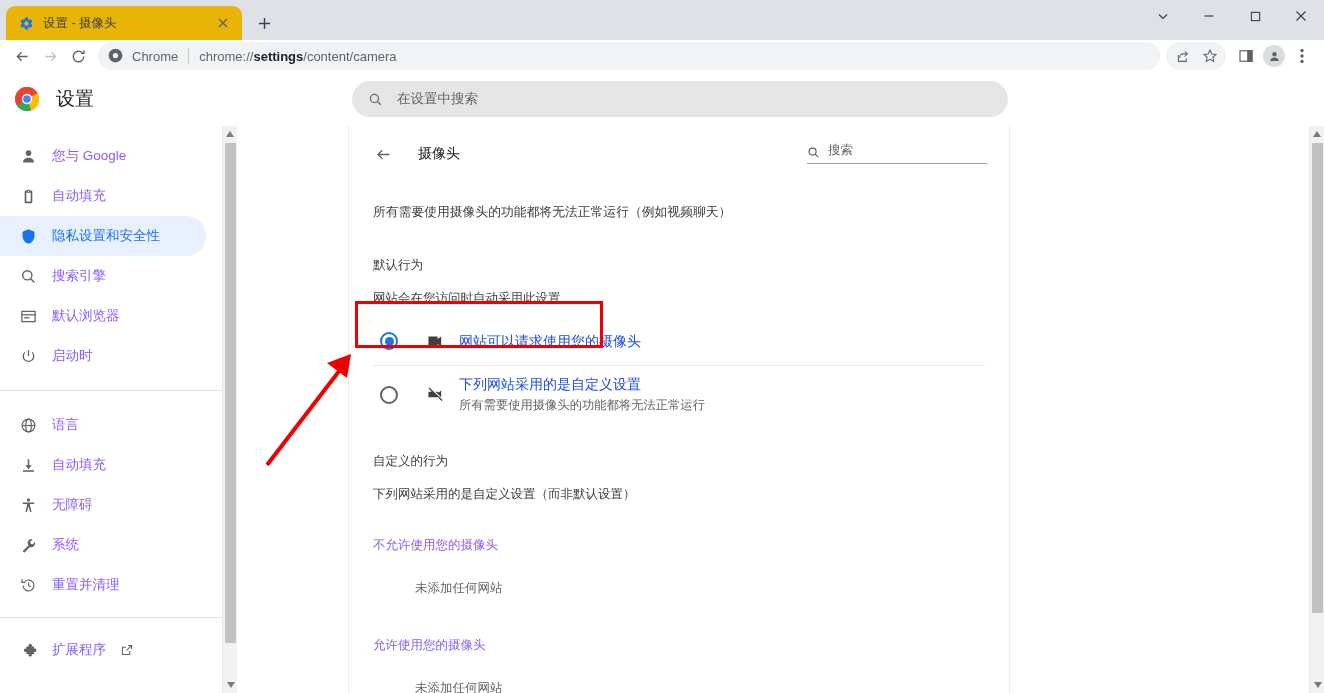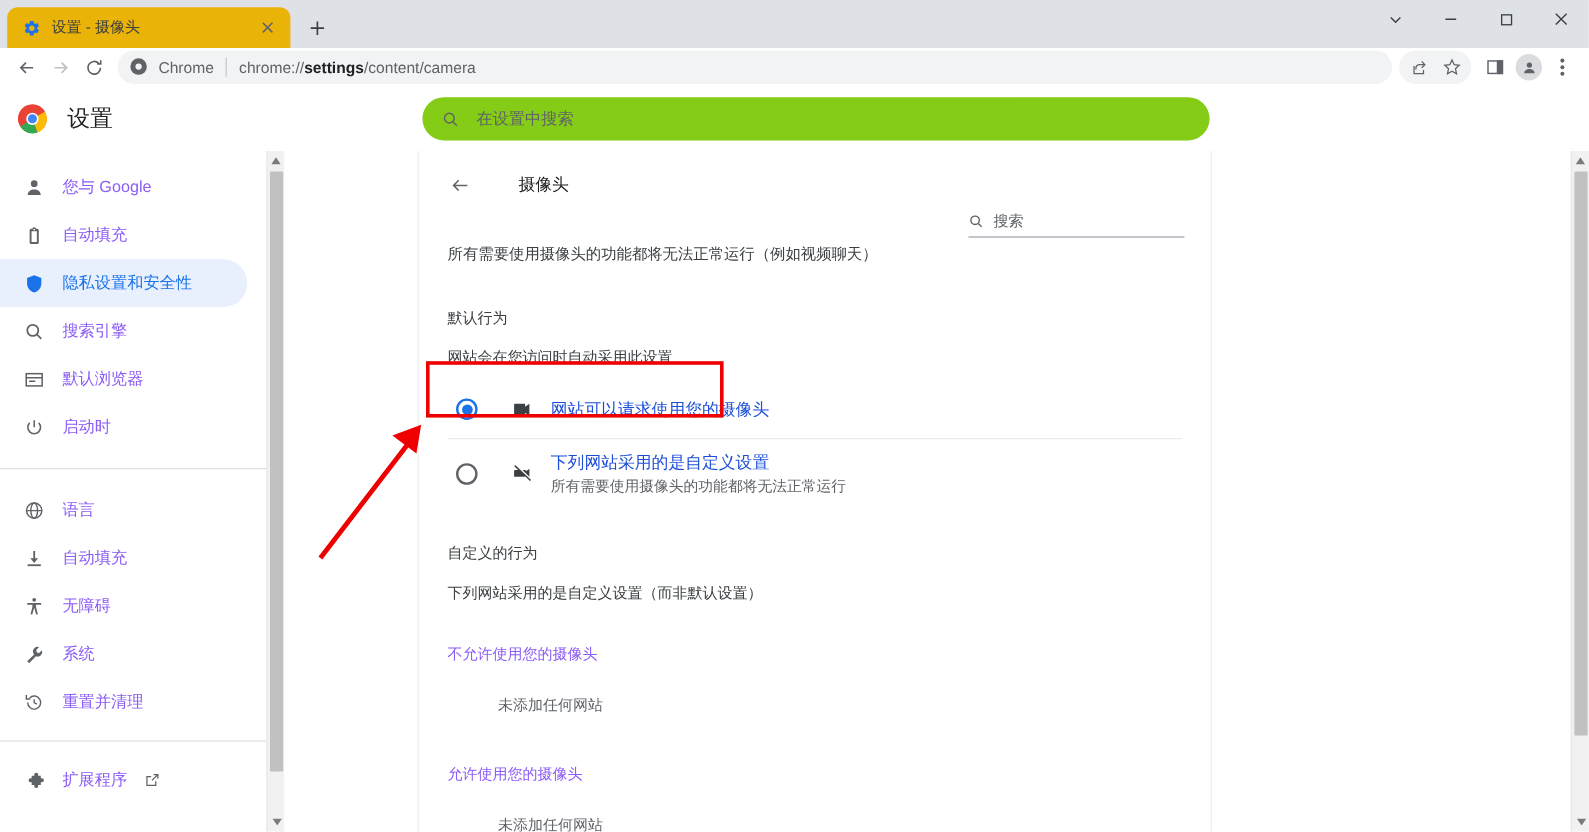--- a/index.html
+++ b/index.html
@@ -102,21 +102,21 @@
     display: flex; align-items: center;
   }
   .chrome-logo { width: 26px; height: 26px; margin-left: 14px; flex: 0 0 26px; }
   .settings-title {
     font-size: 19px; color: #202124;
     margin-left: 16px; font-weight: 400;
   }
   .settings-search {
     position: absolute; left: 352px; top: 81px;
     width: 656px; height: 36px;
-    background: #84cc16; border-radius: 18px;
+    background: #e5e5e5; border-radius: 18px;
     display: flex; align-items: center; padding: 0 16px;
   }
   .settings-search .srch-ico { margin-right: 14px; display: flex; color: #5f6368; }
   .settings-search .srch-ph { font-size: 13.5px; color: #5f6368; }
 
   
   .page-body {
     position: absolute; top: 126px; left: 0; width: 1324px; height: 567px;
     background: #ffffff;
   }
@@ -175,27 +175,26 @@
   }
   .content-right-fill {
     position: absolute; top: 0; left: 1011px; width: 298px; height: 567px;
     background: #ffffff;
   }
   .subpage-head {
     display: flex; align-items: center;
     height: 56px; padding-left: 24px; position: relative;
   }
   .back-arrow { width: 20px; height: 20px; display: flex; align-items: center; justify-content: center; color: #5f6368; }
-  .subpage-title { font-size: 14px; color: #202124; margin-left: 39px; }
+  .subpage-title { font-size: 14px; color: #202124; margin-left: 25px; }
   .subsearch {
     position: absolute; right: 22px; top: 16px;
-    width: 180px; display: flex; align-items: center;
+    width: 180px; display: flex; align-items: flex-end;
     border-bottom: 1px solid #9aa0a6;
     padding-bottom: 4px;
-    margin-top: 34px;
   }
   .subsearch .ss-ico { color: #5f6368; display: flex; margin-right: 8px; }
   .subsearch .ss-ph { font-size: 12.5px; color: #5f6368; }
 
   .card-body { padding: 0 24px; }
   .desc-line { font-size: 12.8px; color: #3c4043; padding-top: 22px; }
   .section-label { font-size: 12.5px; color: #3c4043; padding-top: 36px; }
   .section-sub { font-size: 12.5px; color: #3c4043; padding-top: 16px; }
 
   .radio-group { margin-top: 10px; }

